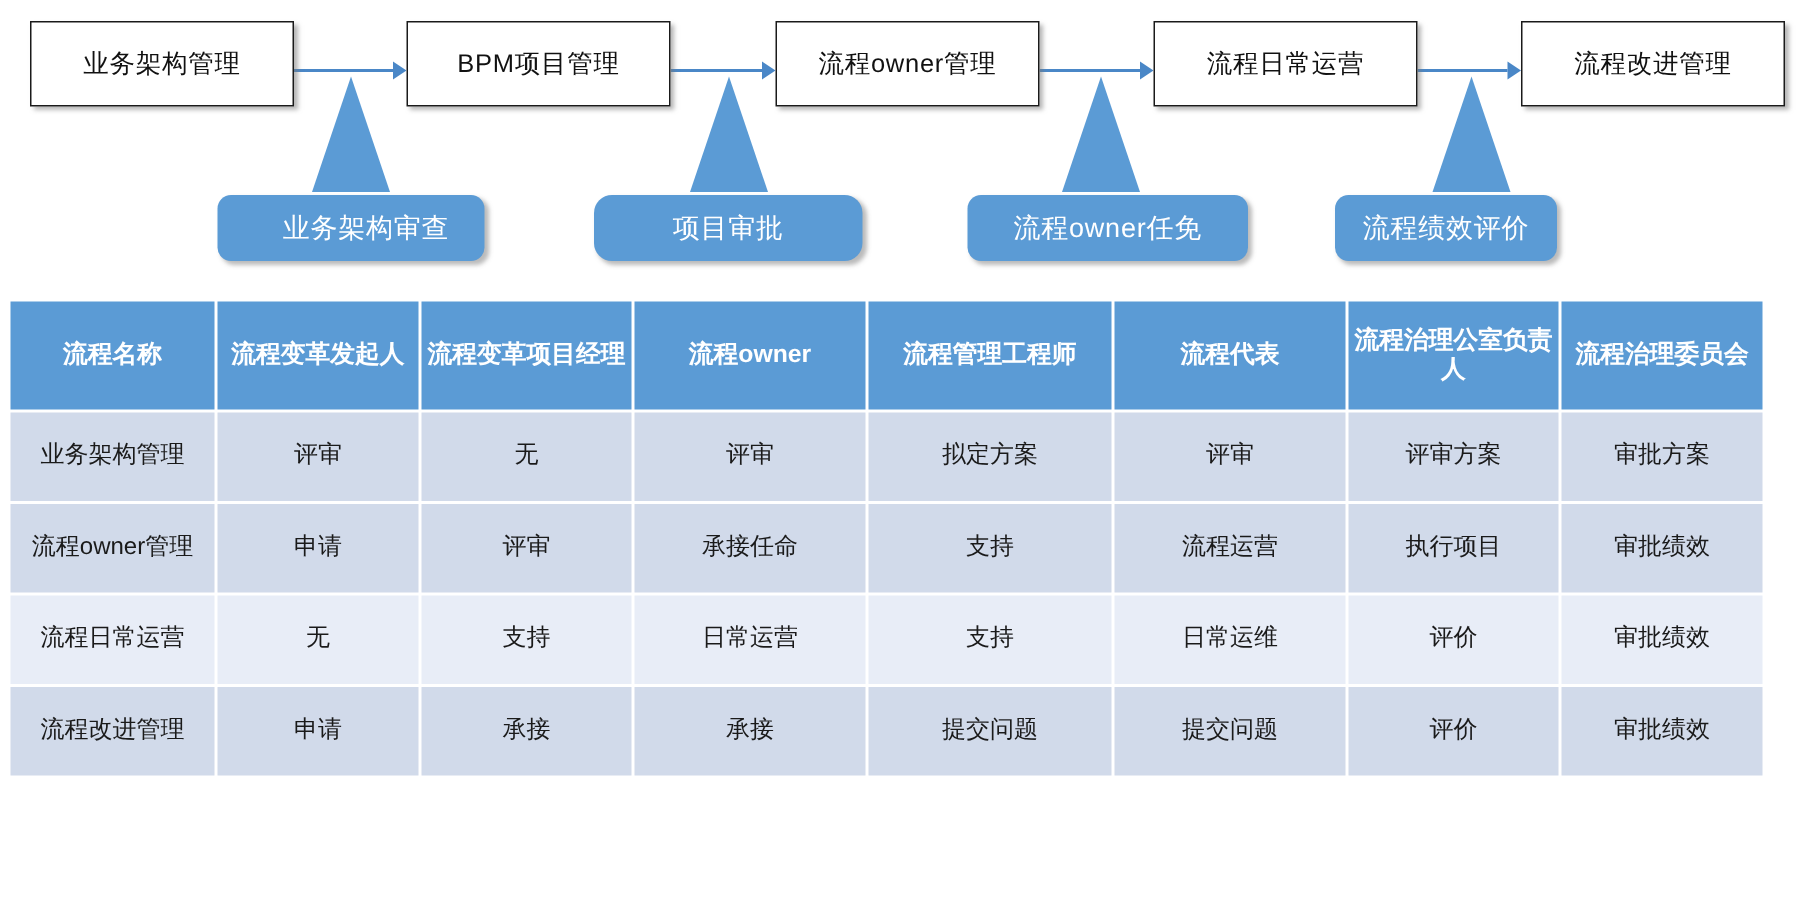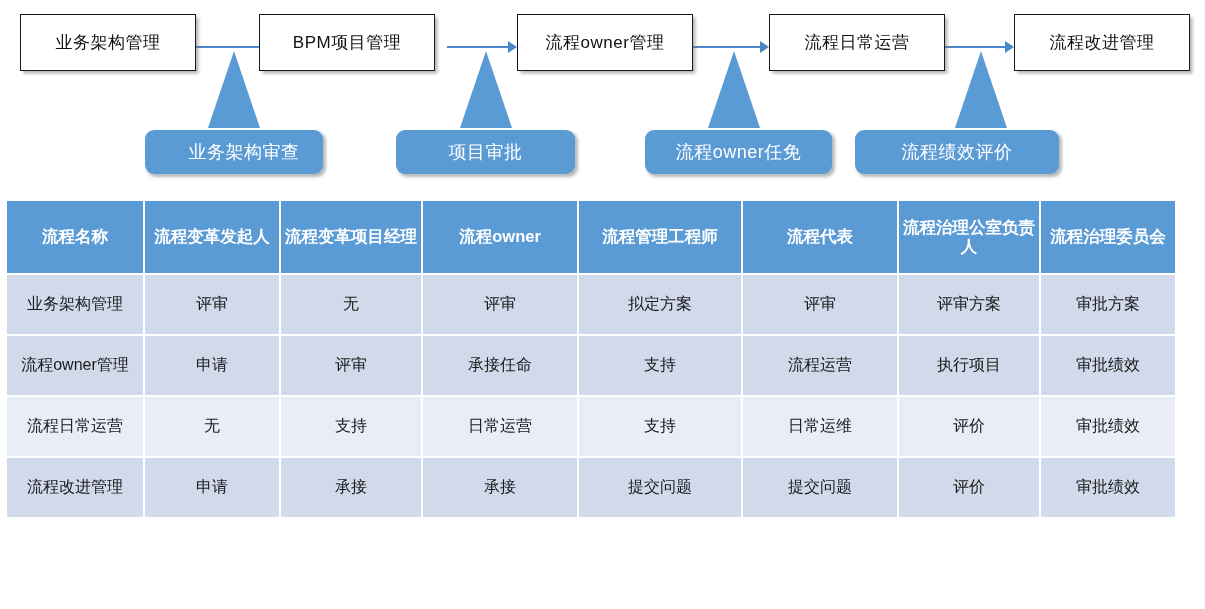--- a/index.html
+++ b/index.html
@@ -133,21 +133,21 @@
   .col-c7    { width: 122px; }
 </style>
 </head>
 <body>
 
 <div id="flow-diagram">
 
   <div class="flow-box" style="left:20px;">
       <span>业务架构管理</span>
     </div>
-  <div class="flow-box" style="left:259px;">
+  <div class="flow-box" style="left:271px;">
       <span>BPM项目管理</span>
     </div>
   <div class="flow-box" style="left:517px;">
       <span>流程owner管理</span>
     </div>
   <div class="flow-box" style="left:769px;">
       <span>流程日常运营</span>
     </div>
   <div class="flow-box" style="left:1014px;">
       <span>流程改进管理</span>
@@ -171,27 +171,27 @@
   </div>
 
   <div class="flow-triangle" style="left:208px;"></div>
   <div class="flow-triangle" style="left:460px;"></div>
   <div class="flow-triangle" style="left:708px;"></div>
   <div class="flow-triangle" style="left:955px;"></div>
 
   <div class="flow-pill" style="left:145px; width:178px;padding-left:20px;">
       <span>业务架构审查</span>
     </div>
-  <div class="flow-pill" style="left:396px; width:179px;">
+  <div class="flow-pill" style="left:396px; width:179px;border-radius:12px;">
       <span>项目审批</span>
     </div>
   <div class="flow-pill" style="left:645px; width:187px;">
       <span>流程owner任免</span>
     </div>
-  <div class="flow-pill" style="left:855px; width:204px;">
+  <div class="flow-pill" style="left:890px; width:148px;">
       <span>流程绩效评价</span>
     </div>
 </div>
 
 <table id="raci-table">
   <colgroup>
     <col class="col-name">
       <col class="col-c1">
       <col class="col-c2">
       <col class="col-c3">

